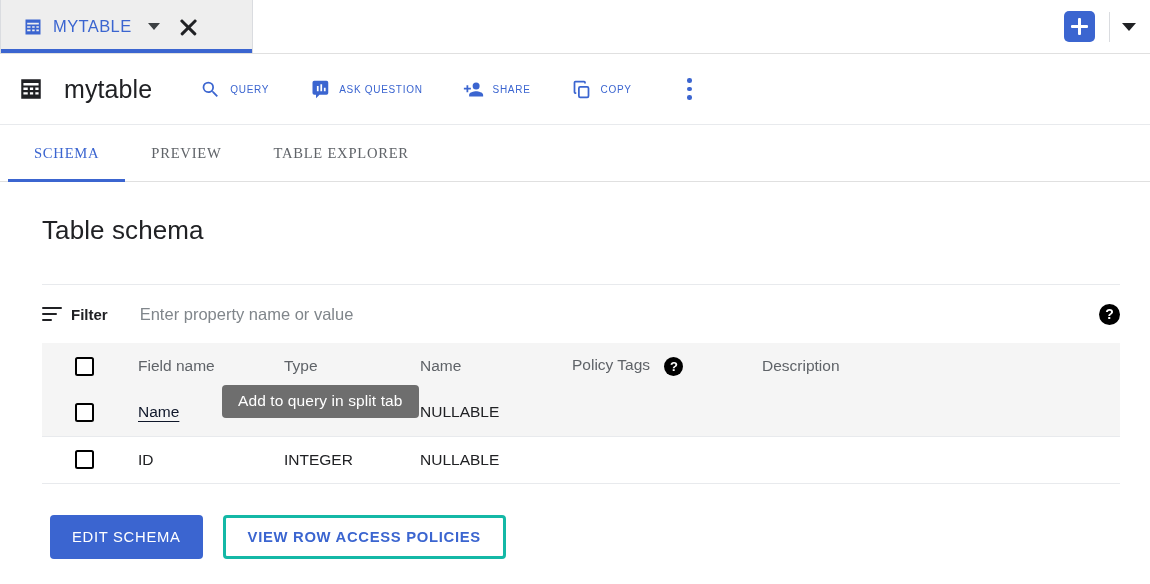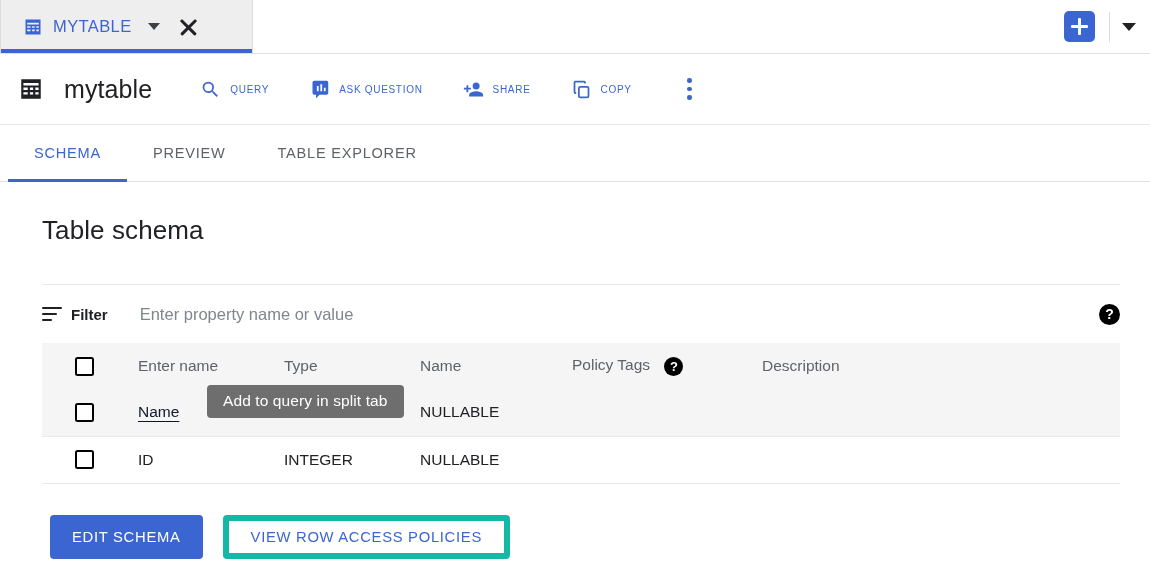--- a/index.html
+++ b/index.html
@@ -176,20 +176,21 @@
   }
 
   
   .tabs {
     height: 56px;
     display: flex;
     align-items: stretch;
     border-bottom: 1px solid #e0e0e0;
     padding-left: 8px;
     background: #fff;
+    font-family: Liberation Serif, serif;
   }
   .tab-item {
     display: flex;
     align-items: center;
     padding: 0 26px;
     font-size: 14.6px;
     font-weight: 500;
     letter-spacing: .75px;
     color: #5f6368;
     cursor: pointer;
@@ -322,21 +323,21 @@
     color: #0f172a;
     text-decoration: underline;
     text-underline-offset: 3.5px;
     cursor: pointer;
   }
   .cell-muted { color: #3c4043; }
 
   
   .tooltip {
     position: absolute;
-    left: 207px;
+    left: 222px;
     top: 385px;
     background: #6e6e6e;
     color: #ffffff;
     font-size: 15.5px;
     border-radius: 4px;
     padding: 7px 16px 8px 16px;
     white-space: nowrap;
     z-index: 50;
     letter-spacing: .1px;
   }
@@ -358,26 +359,26 @@
     padding: 0 22px;
     font-size: 14.8px;
     font-weight: 500;
     letter-spacing: .7px;
     cursor: pointer;
     font-family: inherit;
   }
   .btn-outline {
     background: #fff;
     color: #3b65d0;
-    border: 6px solid #14b8a6;
+    border: 3px solid #14b8a6;
     border-radius: 4px;
     height: 44px;
     padding: 0 22px;
     font-size: 14.8px;
-    font-weight: 400;
+    font-weight: 700;
     letter-spacing: .7px;
     cursor: pointer;
     font-family: inherit;
   }
 </style>
 </head>
 <body>
 
 <div class="tabstrip">
   <div class="tab-active">
@@ -478,21 +479,21 @@
         <col class="col-type">
       <col class="col-mode">
         <col class="col-policy">
         <col class="col-desc">
     </colgroup>
     <thead>
       <tr>
         <th>
           <span class="cbox"></span>
         </th>
-        <th>Enter name</th>
+        <th>Field name</th>
         <th>Type</th>
         <th>Name</th>
         <th>
           <span>Policy Tags</span>
           <span class="help-circle help-small">?</span>
         </th>
         <th>Description</th>
       </tr>
     </thead>
     <tbody>

